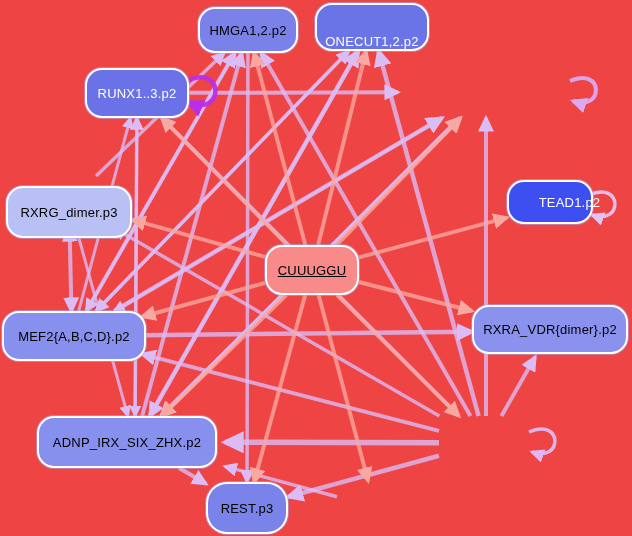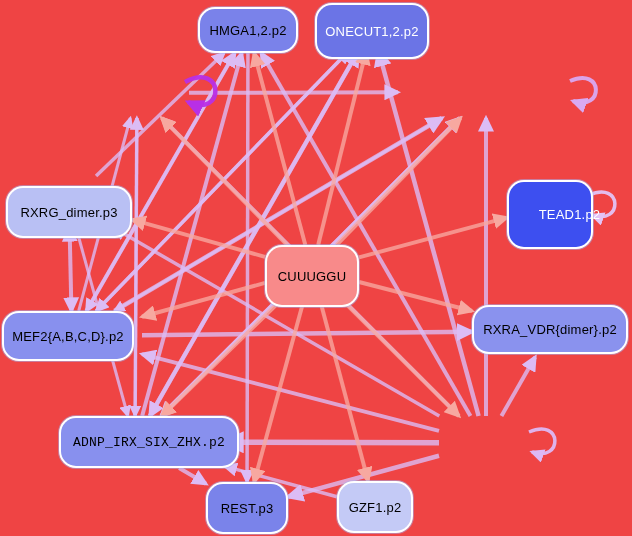--- a/index.html
+++ b/index.html
@@ -85,40 +85,40 @@
       <line x1="318.6455696202532" y1="295" x2="368.0886075949367" y2="481" stroke="#f7a8a0" stroke-width="4" stroke-opacity="0.78" marker-end="url(#ahf7a8a0)"></line>
       <path d="M 185,82 C 225,61 225,119 188,102" fill="none" stroke="#b82fe6" stroke-width="4.5" stroke-opacity="0.95" marker-end="url(#ahb82fe6)"></path>
       <path d="M 570,81 C 604,66 604,112 573,101" fill="none" stroke="#d9a9f2" stroke-width="4" stroke-opacity="0.95" marker-end="url(#ahd9a9f2)"></path>
       <path d="M 589,195 C 623,180 623,226 592,215" fill="none" stroke="#e3c3f6" stroke-width="3.5" stroke-opacity="0.95" marker-end="url(#ahe3c3f6)"></path>
       <path d="M 529,432 C 563,417 563,463 532,452" fill="none" stroke="#ddb8f4" stroke-width="3.5" stroke-opacity="0.95" marker-end="url(#ahddb8f4)"></path>
     </svg>
 
   <div class="node" style="left: 200px; top: 9px; width: 96px; height: 42px; background: rgb(122, 130, 234); color: rgb(0, 0, 0);">
       <span class="node-label">HMGA1,2.p2</span>
     </div>
-  <div class="node" style="left: 317px; top: 5px; width: 110px; height: 52px; background: rgb(107, 116, 230); color: rgb(255, 255, 255);">
+  <div class="node" style="left: 317px; top: 5px; width: 110px; height: 44px; background: rgb(107, 116, 230); color: rgb(255, 255, 255); align-items: flex-end;">
       <span class="node-label">ONECUT1,2.p2</span>
     </div>
-  <div class="node" style="left: 509px; top: 182px; width: 82px; height: 65px; background: rgb(61, 79, 240); color: rgb(255, 255, 255); padding-left: 39px;">
+  <div class="node" style="left: 87px; top: 70px; width: 100px; height: 46px; background: rgb(107, 114, 232); color: rgb(255, 255, 255);">
+      <span class="node-label">RUNX1..3.p2</span>
+    </div>
+  <div class="node" style="left: 509px; top: 182px; width: 82px; height: 40px; background: rgb(61, 79, 240); color: rgb(255, 255, 255); padding-left: 39px;">
       <span class="node-label">TEAD1.p2</span>
     </div>
   <div class="node" style="left: 8px; top: 188px; width: 122px; height: 48px; background: rgb(185, 192, 244); color: rgb(0, 0, 0);">
       <span class="node-label">RXRG_dimer.p3</span>
     </div>
-  <div class="node" style="left: 267px; top: 247px; width: 90px; height: 58px; background: rgb(248, 138, 138); color: rgb(0, 0, 0);">
+  <div class="node" style="left: 267px; top: 247px; width: 90px; height: 46px; background: rgb(248, 138, 138); color: rgb(0, 0, 0); text-decoration: underline;">
       <span class="node-label">CUUUGGU</span>
     </div>
-  <div class="node" style="left: 4px; top: 313px; width: 128px; height: 46px; background: rgb(136, 144, 238); color: rgb(0, 0, 0);">
+  <div class="node" style="left: 4px; top: 313px; width: 140px; height: 46px; background: rgb(136, 144, 238); color: rgb(0, 0, 0);">
       <span class="node-label">MEF2{A,B,C,D}.p2</span>
     </div>
   <div class="node" style="left: 474px; top: 307px; width: 152px; height: 45px; background: rgb(138, 146, 238); color: rgb(0, 0, 0);">
       <span class="node-label">RXRA_VDR{dimer}.p2</span>
     </div>
-  <div class="node" style="left: 61px; top: 418px; width: 176px; height: 48px; background: rgb(136, 144, 238); color: rgb(0, 0, 0); font-family: Liberation Mono, monospace;">
+  <div class="node" style="left: 39px; top: 418px; width: 176px; height: 48px; background: rgb(136, 144, 238); color: rgb(0, 0, 0);">
       <span class="node-label">ADNP_IRX_SIX_ZHX.p2</span>
     </div>
-  <div class="node" style="left: 208px; top: 484px; width: 78px; height: 48px; background: rgb(122, 131, 234); color: rgb(0, 0, 0);">
+  <div class="node" style="left: 208px; top: 484px; width: 78px; height: 48px; background: rgb(122, 131, 234); color: rgb(0, 0, 0); border-radius: 19px;">
       <span class="node-label">REST.p3</span>
-    </div>
-  <div class="node" style="left: 339px; top: 483px; width: 72px; height: 48px; background: rgb(196, 202, 246); color: rgb(0, 0, 0);">
-      <span class="node-label">GZF1.p2</span>
     </div>
 </div>
 
 </body></html>

